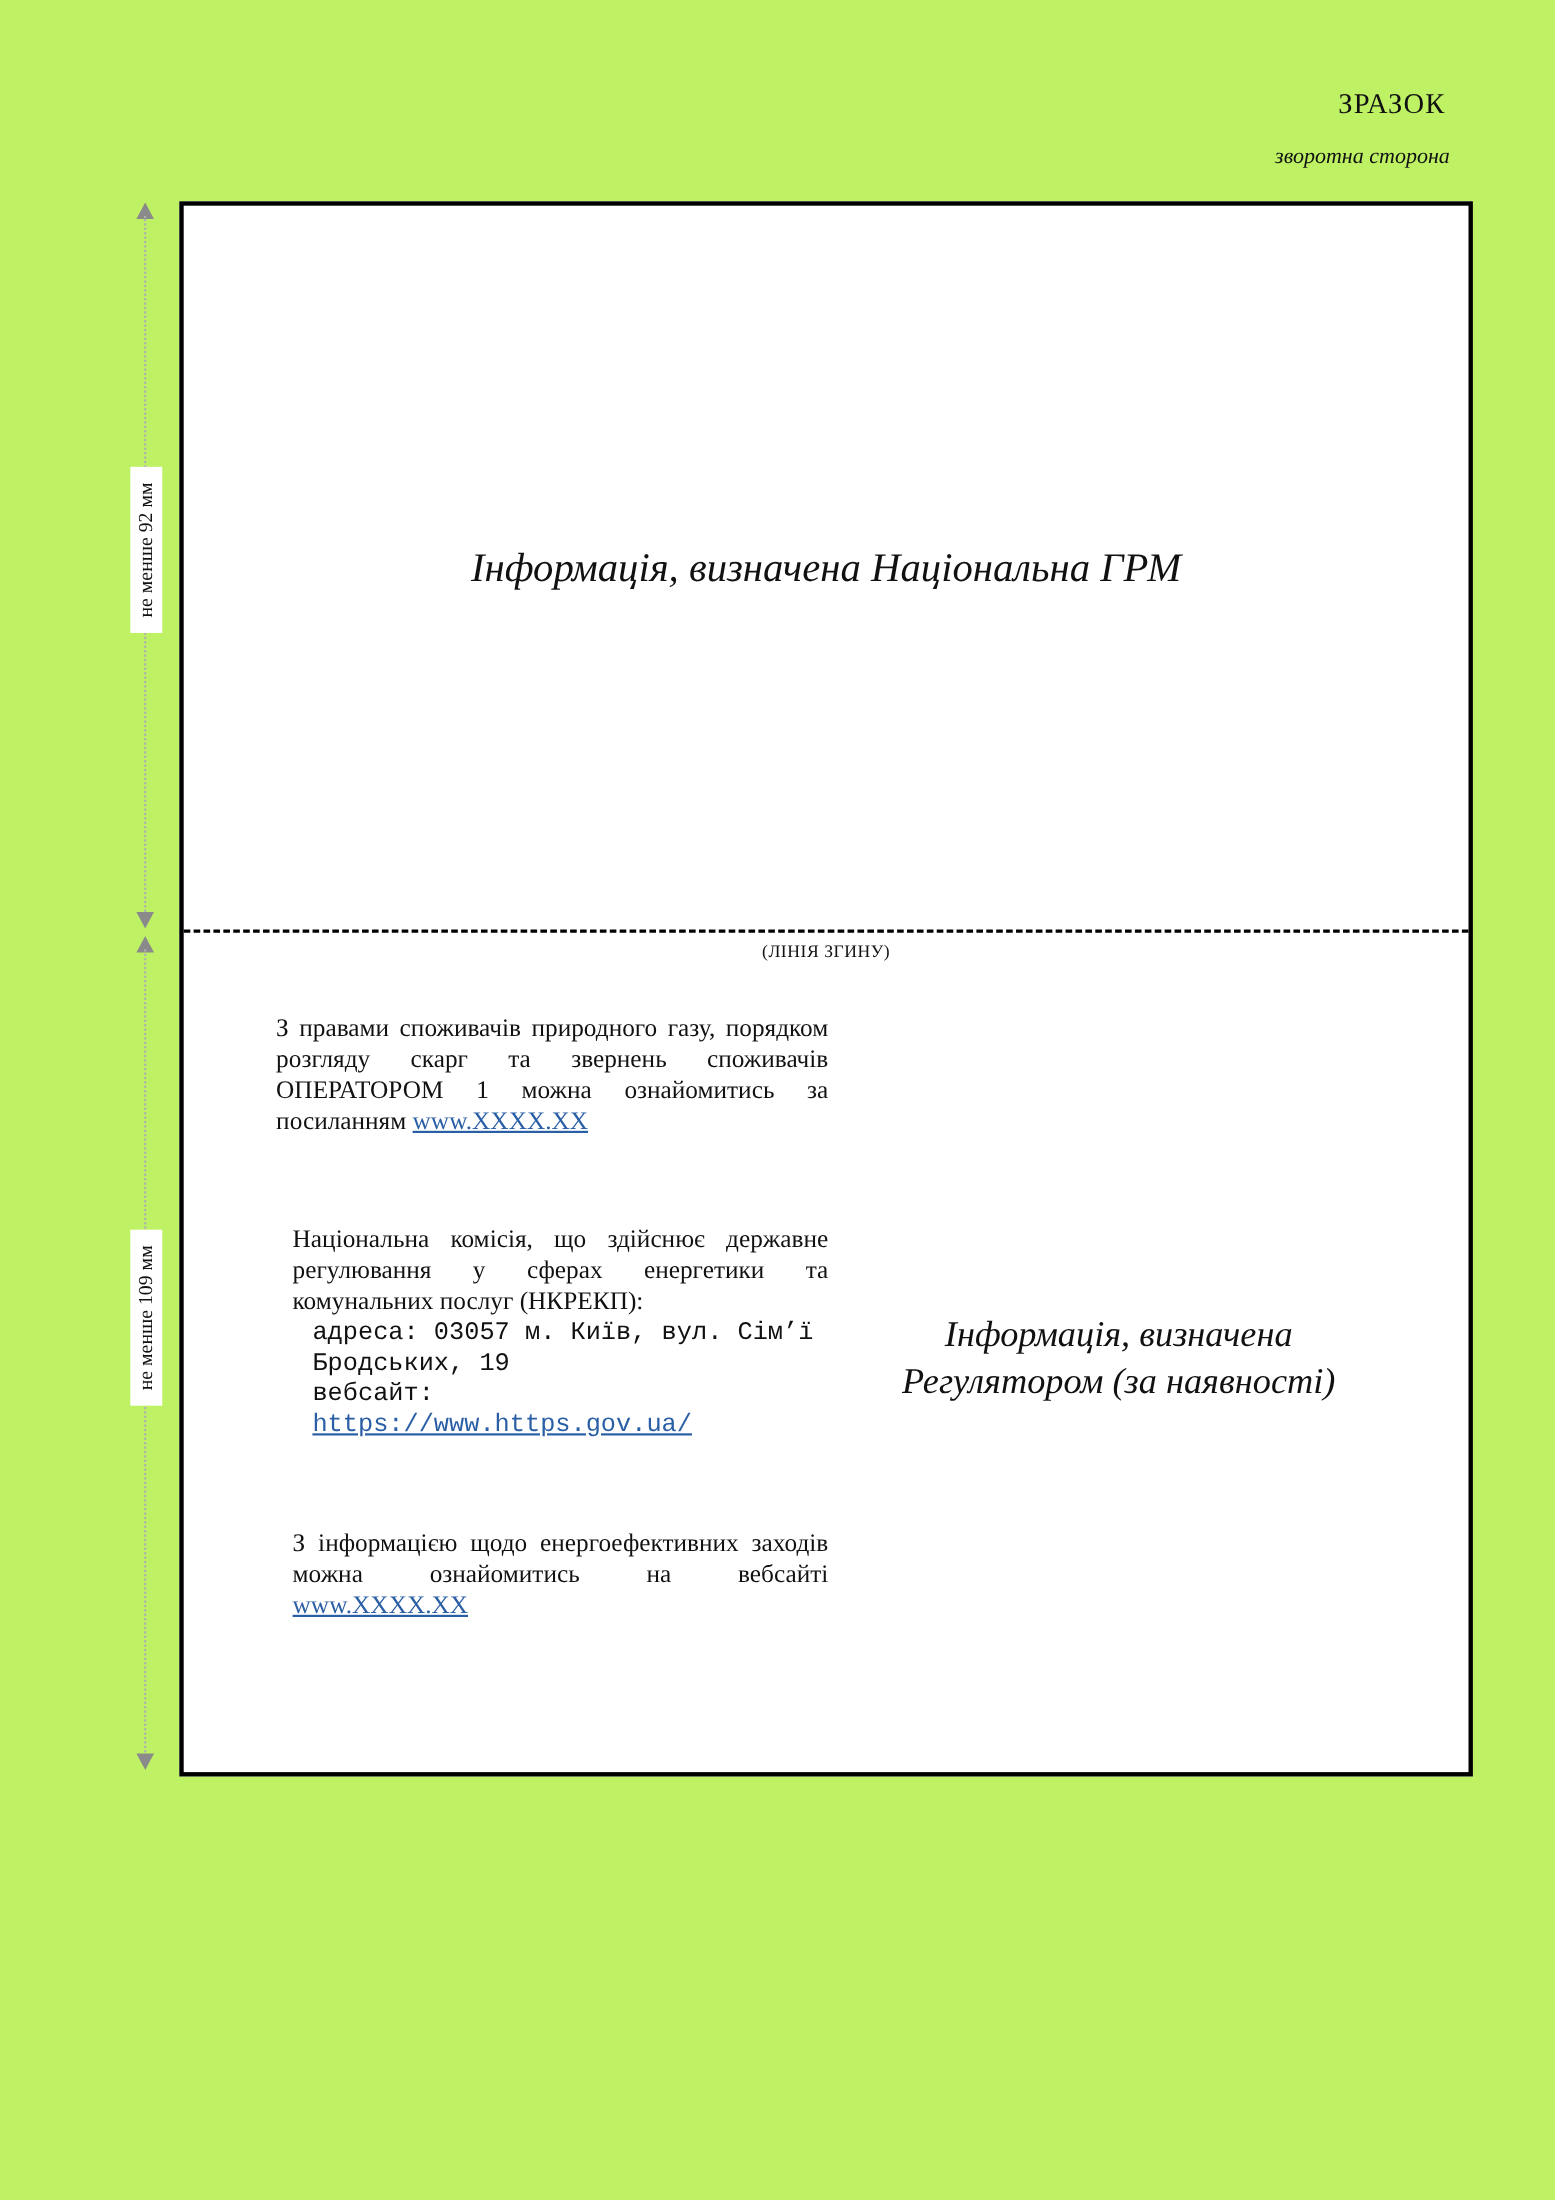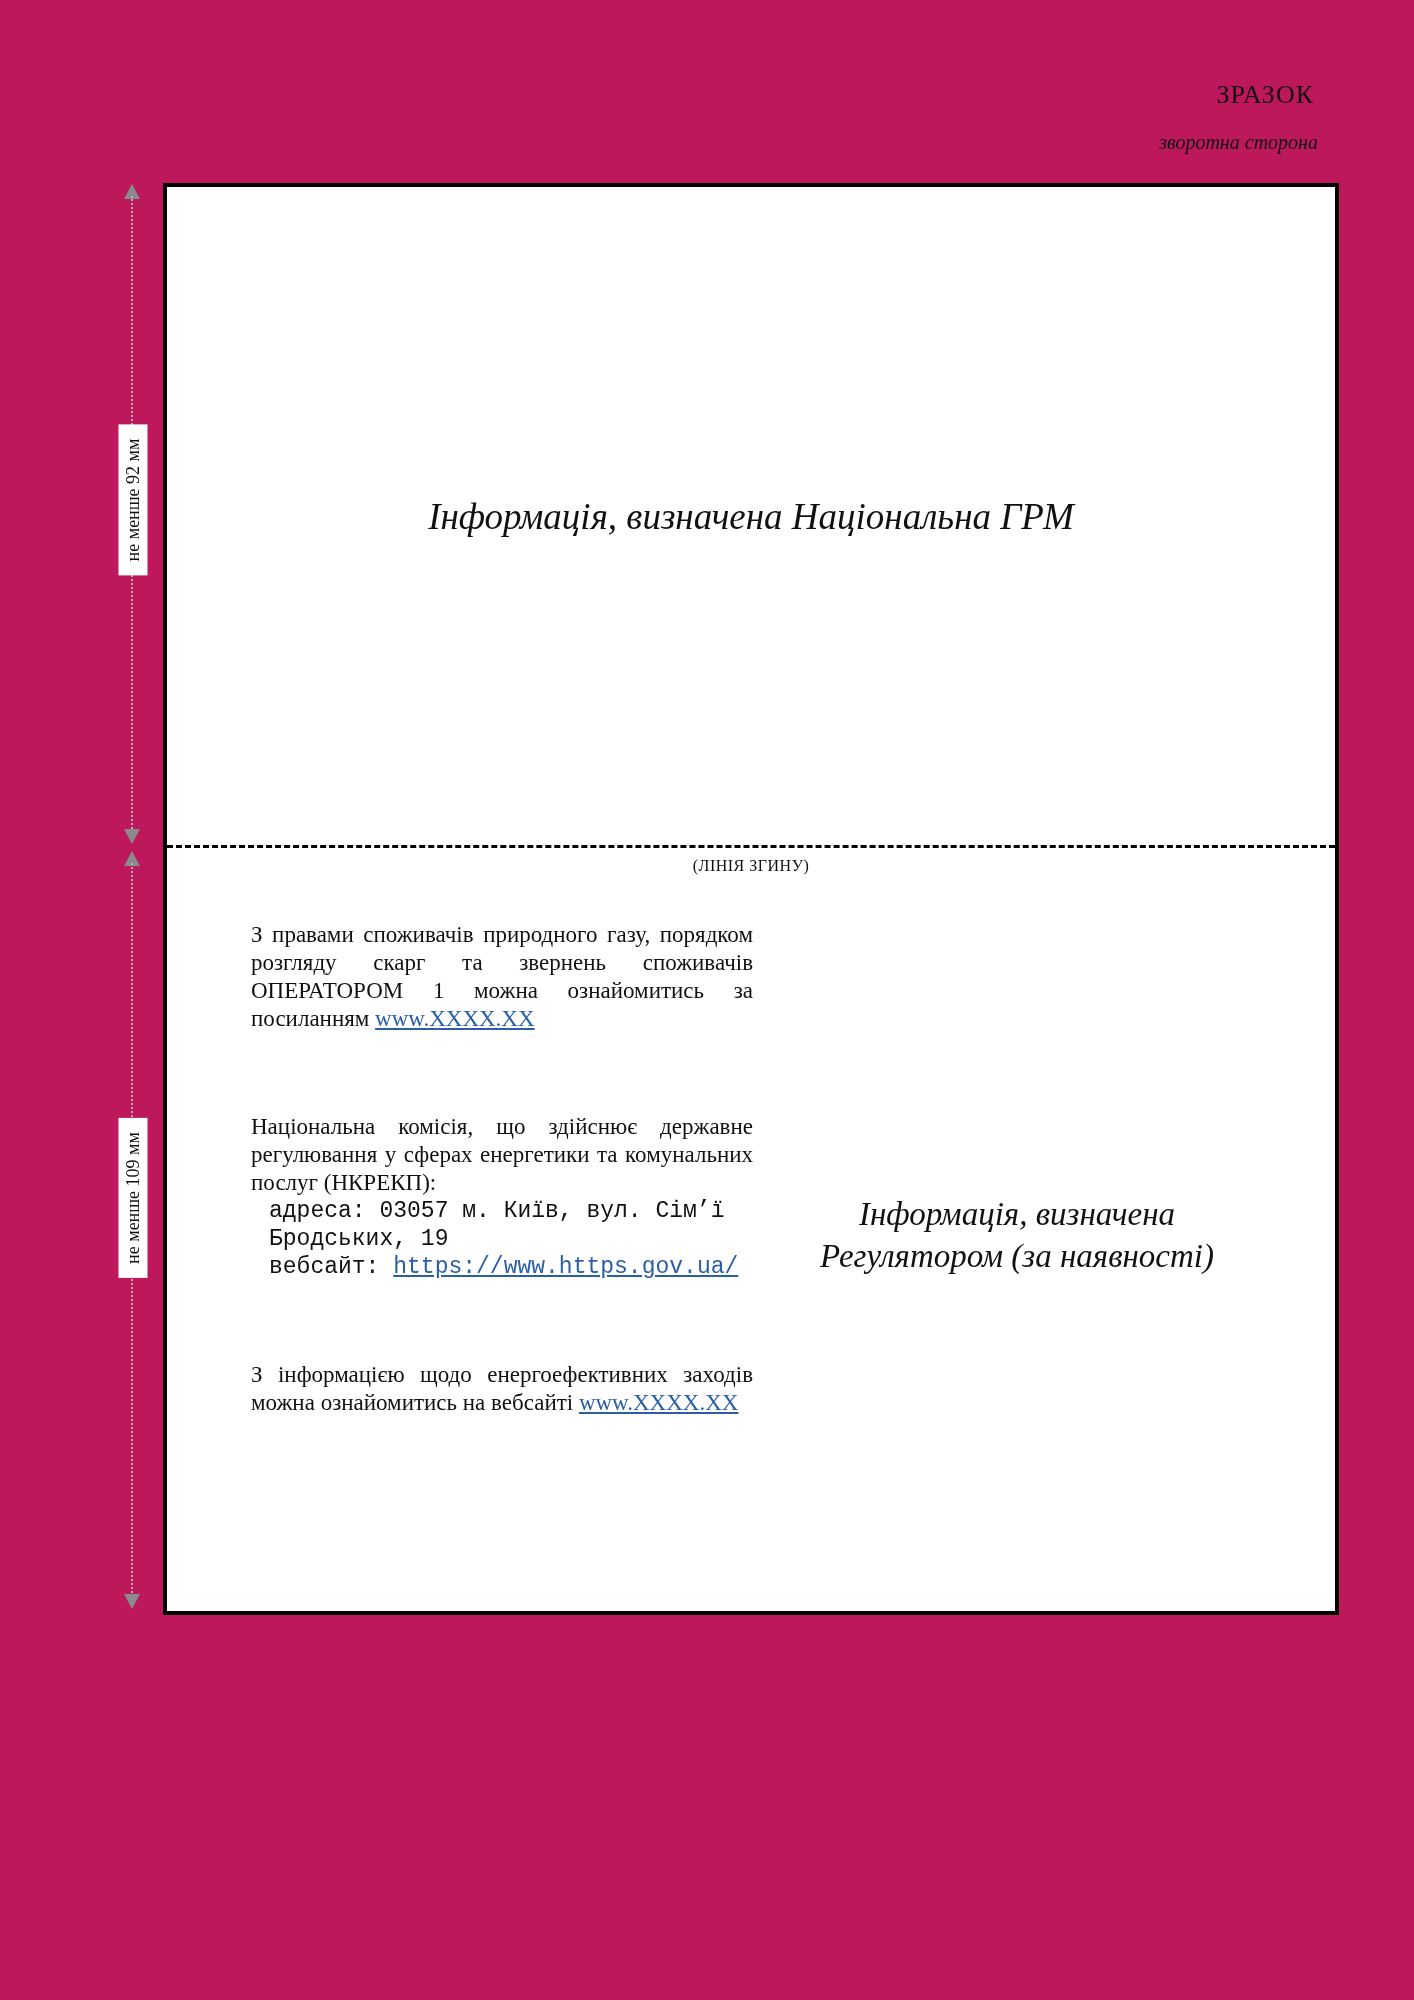--- a/index.html
+++ b/index.html
@@ -1,21 +1,21 @@
 <!DOCTYPE html>
 <html><head>
 <meta charset="utf-8">
 <style>
   * { margin: 0; padding: 0; box-sizing: border-box; }
   body { background: #ffffff; }
   .page {
     position: relative;
     width: 1414px;
     height: 2000px;
-    background: #be185d;
+    background: #bef264;
     font-family: "Liberation Serif", "DejaVu Serif", serif;
     color: #111111;
     overflow: hidden;
   }
 
   
   .sample-label {
     position: absolute;
     top: 80px;
     right: 100px;
@@ -72,21 +72,21 @@
   
   .left-col {
     position: absolute;
     left: 84px;
     top: 734px;
     width: 502px;
     font-size: 23px;
     line-height: 28px;
   }
   .left-col p { text-align: justify; }
-  .para-gap { margin-top: 80px; }
+  .para-gap { margin-top: 80px; margin-left: 15px; }
   .indent-line { padding-left: 18px; text-align: left; font-family: Liberation Mono, monospace; }
   a.doc-link, .doc-link {
     color: #2B5FA5;
     text-decoration: underline;
     cursor: pointer;
   }
   .other-info {
     margin-top: 80px;
     padding-left: 14px;
     font-style: italic;

